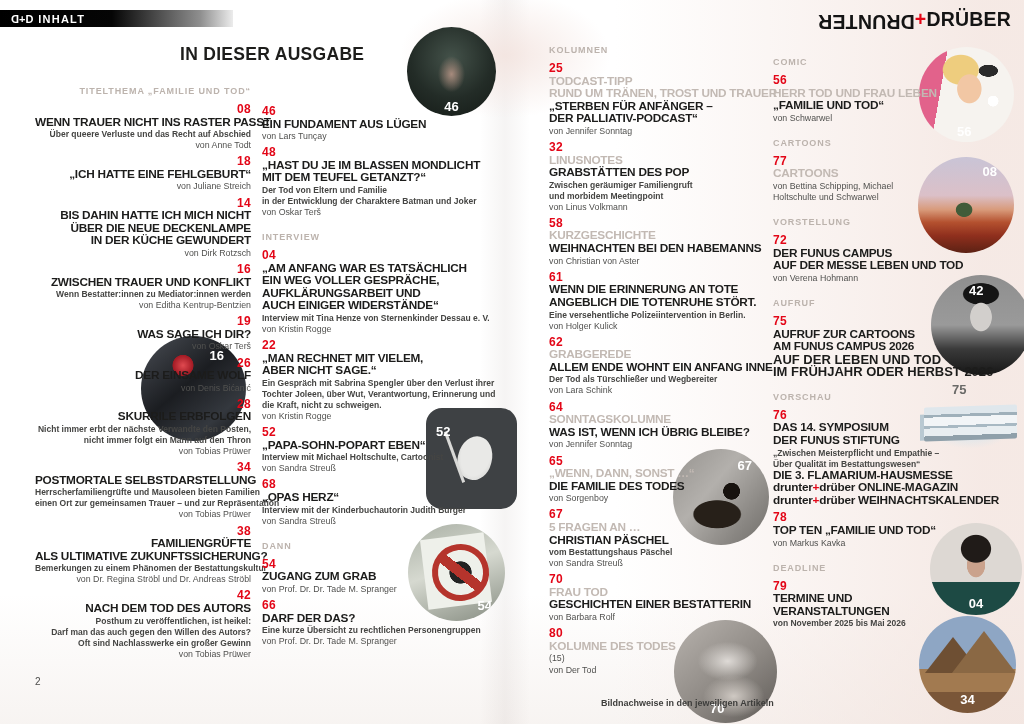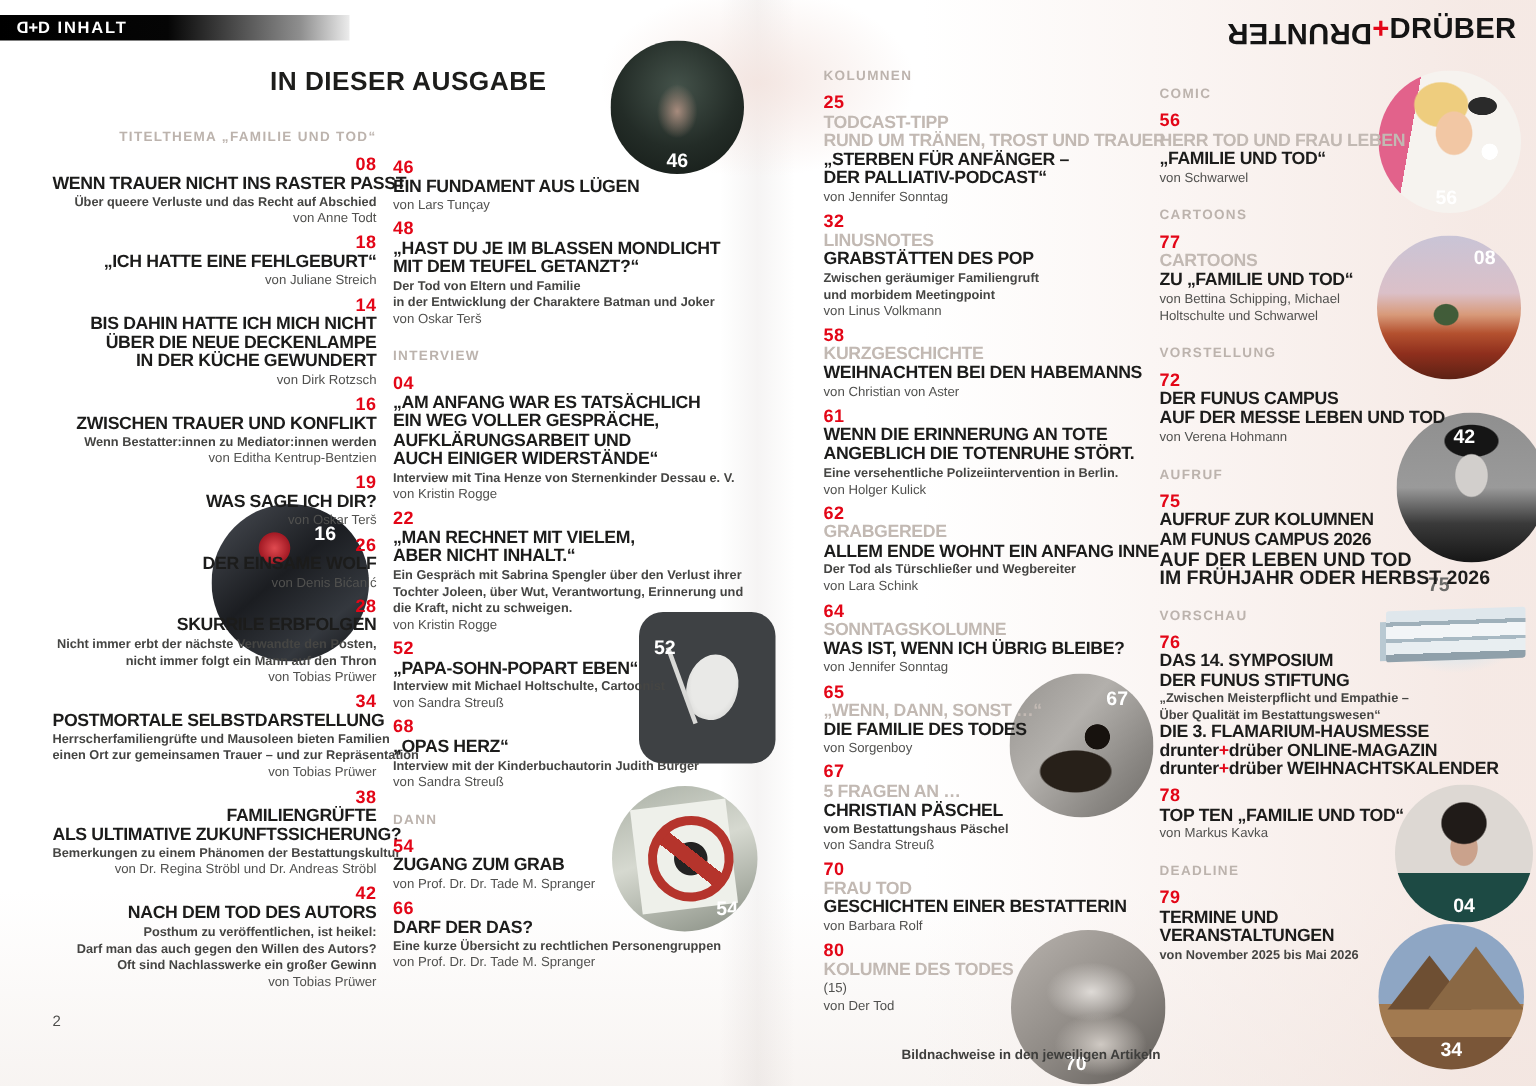--- a/index.html
+++ b/index.html
@@ -257,21 +257,21 @@
       <div class="t">„AM ANFANG WAR ES TATSÄCHLICH</div>
       <div class="t">EIN WEG VOLLER GESPRÄCHE,</div>
       <div class="t">AUFKLÄRUNGSARBEIT UND</div>
       <div class="t">AUCH EINIGER WIDERSTÄNDE“</div>
       <div class="sub">Interview mit Tina Henze von Sternenkinder Dessau e. V.</div>
       <div class="by">von Kristin Rogge</div>
     </div>
     <div class="entry">
       <div class="num">22</div>
       <div class="t">„MAN RECHNET MIT VIELEM,</div>
-      <div class="t">ABER NICHT INHALT.“</div>
+      <div class="t">ABER NICHT SAGE.“</div>
       <div class="sub">Ein Gespräch mit Sabrina Spengler über den Verlust ihrer</div>
       <div class="sub">Tochter Joleen, über Wut, Verantwortung, Erinnerung und</div>
       <div class="sub">die Kraft, nicht zu schweigen.</div>
       <div class="by">von Kristin Rogge</div>
     </div>
     <div class="entry">
       <div class="num">52</div>
       <div class="t">„PAPA-SOHN-POPART EBEN“</div>
       <div class="sub">Interview mit Michael Holtschulte, Cartoonist</div>
       <div class="by">von Sandra Streuß</div>
@@ -370,35 +370,34 @@
     <div class="entry">
       <div class="num">56</div>
       <div class="t pre">HERR TOD UND FRAU LEBEN</div>
       <div class="t">„FAMILIE UND TOD“</div>
       <div class="by">von Schwarwel</div>
     </div>
     <div class="sec-label">CARTOONS</div>
     <div class="entry">
       <div class="num">77</div>
       <div class="t pre">CARTOONS</div>
-      <div class="t">ZU „FAMILIE UND TOD“</div>
       <div class="by">von Bettina Schipping, Michael</div>
       <div class="by">Holtschulte und Schwarwel</div>
     </div>
     <div class="sec-label">VORSTELLUNG</div>
     <div class="entry">
       <div class="num">72</div>
       <div class="t">DER FUNUS CAMPUS</div>
       <div class="t">AUF DER MESSE LEBEN UND TOD</div>
       <div class="by">von Verena Hohmann</div>
     </div>
     <div class="sec-label">AUFRUF</div>
     <div class="entry">
       <div class="num">75</div>
-      <div class="t">AUFRUF ZUR KOLUMNEN</div>
+      <div class="t">AUFRUF ZUR CARTOONS</div>
       <div class="t">AM FUNUS CAMPUS 2026</div>
       <div class="sb">AUF DER LEBEN UND TOD</div>
       <div class="sb">IM FRÜHJAHR ODER HERBST 2026</div>
     </div>
     <div class="sec-label">VORSCHAU</div>
     <div class="entry">
       <div class="num">76</div>
       <div class="t">DAS 14. SYMPOSIUM</div>
       <div class="t">DER FUNUS STIFTUNG</div>
       <div class="sub">„Zwischen Meisterpflicht und Empathie –</div>

